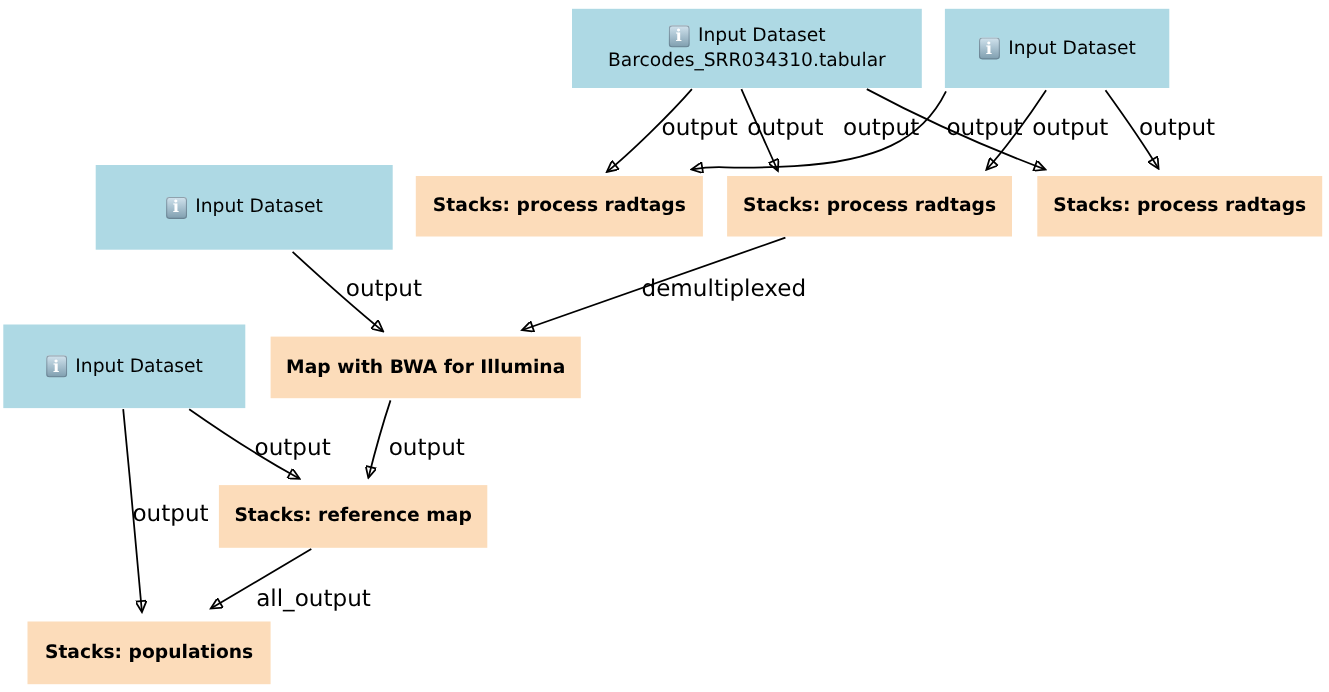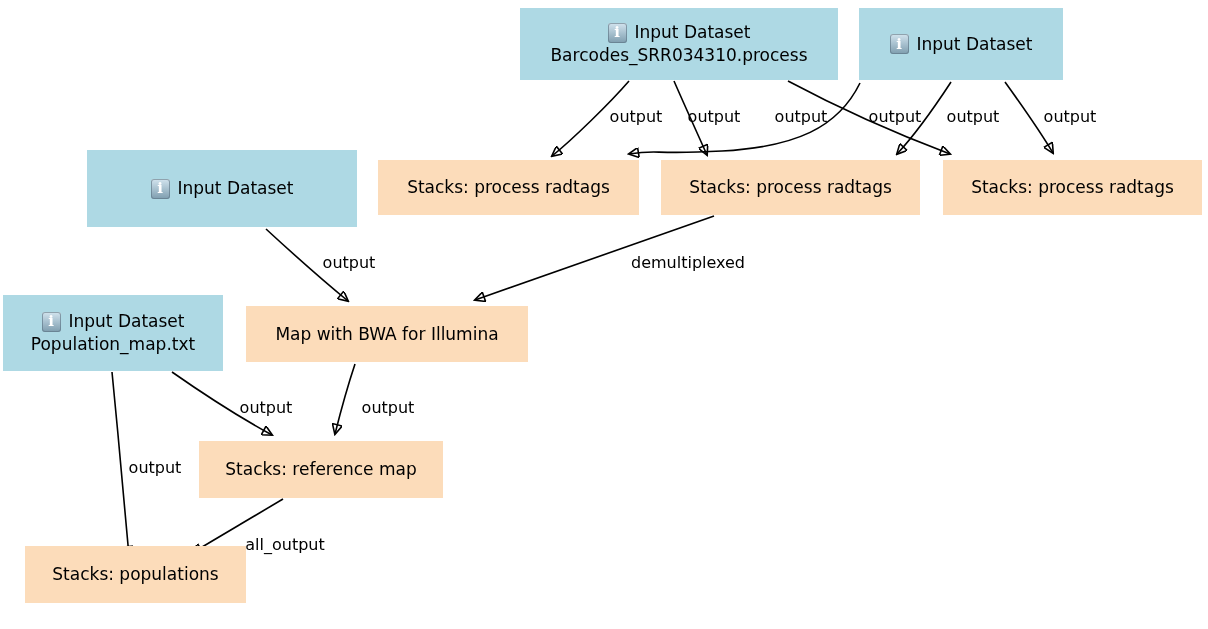--- a/index.html
+++ b/index.html
@@ -19,33 +19,33 @@
   }
   #edge-layer{position:absolute;left:0;top:0;width:1208px;height:629px;}
   #edge-layer path{fill:none;stroke:var(--edge-color);stroke-width:1.6px;}
   .node{
     position:absolute;
     display:flex;flex-direction:column;align-items:center;justify-content:center;
     font-size:17px;line-height:23px;text-align:center;white-space:nowrap;
     cursor:default;
   }
   .node.input{background:var(--input-fill);}
-  .node.tool{background:var(--tool-fill);}
+  .node.tool{background:var(--tool-fill);font-weight:bold;}
   .nline1{display:flex;align-items:center;justify-content:center;}
   .info-icon{
     display:inline-flex;align-items:center;justify-content:center;
     width:19px;height:20px;margin-right:8px;border-radius:3px;
     background:linear-gradient(180deg,#d3e4ee 0%,#a9c2d0 48%,#7e9dae 100%);
     box-shadow:inset 0 0 0 1px rgba(93,118,133,.65), inset 0 1px 0 rgba(255,255,255,.55);
     color:#ffffff;font-family:"DejaVu Serif","Liberation Serif",serif;
     font-weight:bold;font-size:15px;line-height:19px;
   }
   .edge-label{
     position:absolute;transform:translate(-50%,-50%);
-    font-size:16px;white-space:nowrap;
+    font-size:21px;white-space:nowrap;
   }
 </style>
 </head>
 <body>
 
 <div id="canvas">
 
   <svg id="edge-layer" width="1208" height="629" viewBox="0 0 1208 629" xmlns="http://www.w3.org/2000/svg">
     <defs>
       <marker id="arrow" viewBox="0 0 10 10" refX="9.5" refY="5" markerWidth="13" markerHeight="10" markerUnits="userSpaceOnUse" orient="auto">
@@ -66,21 +66,21 @@
     <path d="M283,499 L192,553" marker-end="url(#arrow)"></path>
   </svg>
 
   <div class="node input" style="left:520px;top:8px;width:318px;height:72px">
     <div class="nline1">
       <span class="info-icon">
           <span>i</span>
         </span>
       <span>Input Dataset</span>
     </div>
-    <div>Barcodes_SRR034310.process</div>
+    <div>Barcodes_SRR034310.tabular</div>
   </div>
 
   <div class="node input" style="left:859px;top:8px;width:204px;height:72px">
     <div class="nline1">
       <span class="info-icon">
           <span>i</span>
         </span>
       <span>Input Dataset</span>
     </div>
   </div>
@@ -106,41 +106,40 @@
     </div>
   </div>
 
   <div class="node input" style="left:3px;top:295px;width:220px;height:76px">
     <div class="nline1">
       <span class="info-icon">
           <span>i</span>
         </span>
       <span>Input Dataset</span>
     </div>
-    <div>Population_map.txt</div>
   </div>
 
   <div class="node tool" style="left:246px;top:306px;width:282px;height:56px">
     <div>Map with BWA for Illumina</div>
   </div>
 
   <div class="node tool" style="left:199px;top:441px;width:244px;height:57px">
     <div>Stacks: reference map</div>
   </div>
 
-  <div class="node tool" style="left:25px;top:546px;width:221px;height:57px">
+  <div class="node tool" style="left:25px;top:565px;width:221px;height:57px">
     <div>Stacks: populations</div>
   </div>
 
   <div class="edge-label" style="left:636px;top:116px">output</div>
   <div class="edge-label" style="left:714px;top:116px">output</div>
   <div class="edge-label" style="left:801px;top:116px">output</div>
   <div class="edge-label" style="left:895px;top:116px">output</div>
   <div class="edge-label" style="left:973px;top:116px">output</div>
   <div class="edge-label" style="left:1070px;top:116px">output</div>
   <div class="edge-label" style="left:349px;top:262px">output</div>
-  <div class="edge-label" style="left:688px;top:262px">demultiplexed</div>
+  <div class="edge-label" style="left:658px;top:262px">demultiplexed</div>
   <div class="edge-label" style="left:266px;top:407px">output</div>
   <div class="edge-label" style="left:388px;top:407px">output</div>
   <div class="edge-label" style="left:155px;top:467px">output</div>
   <div class="edge-label" style="left:285px;top:544px">all_output</div>
 
 </div>
 
 </body></html>

